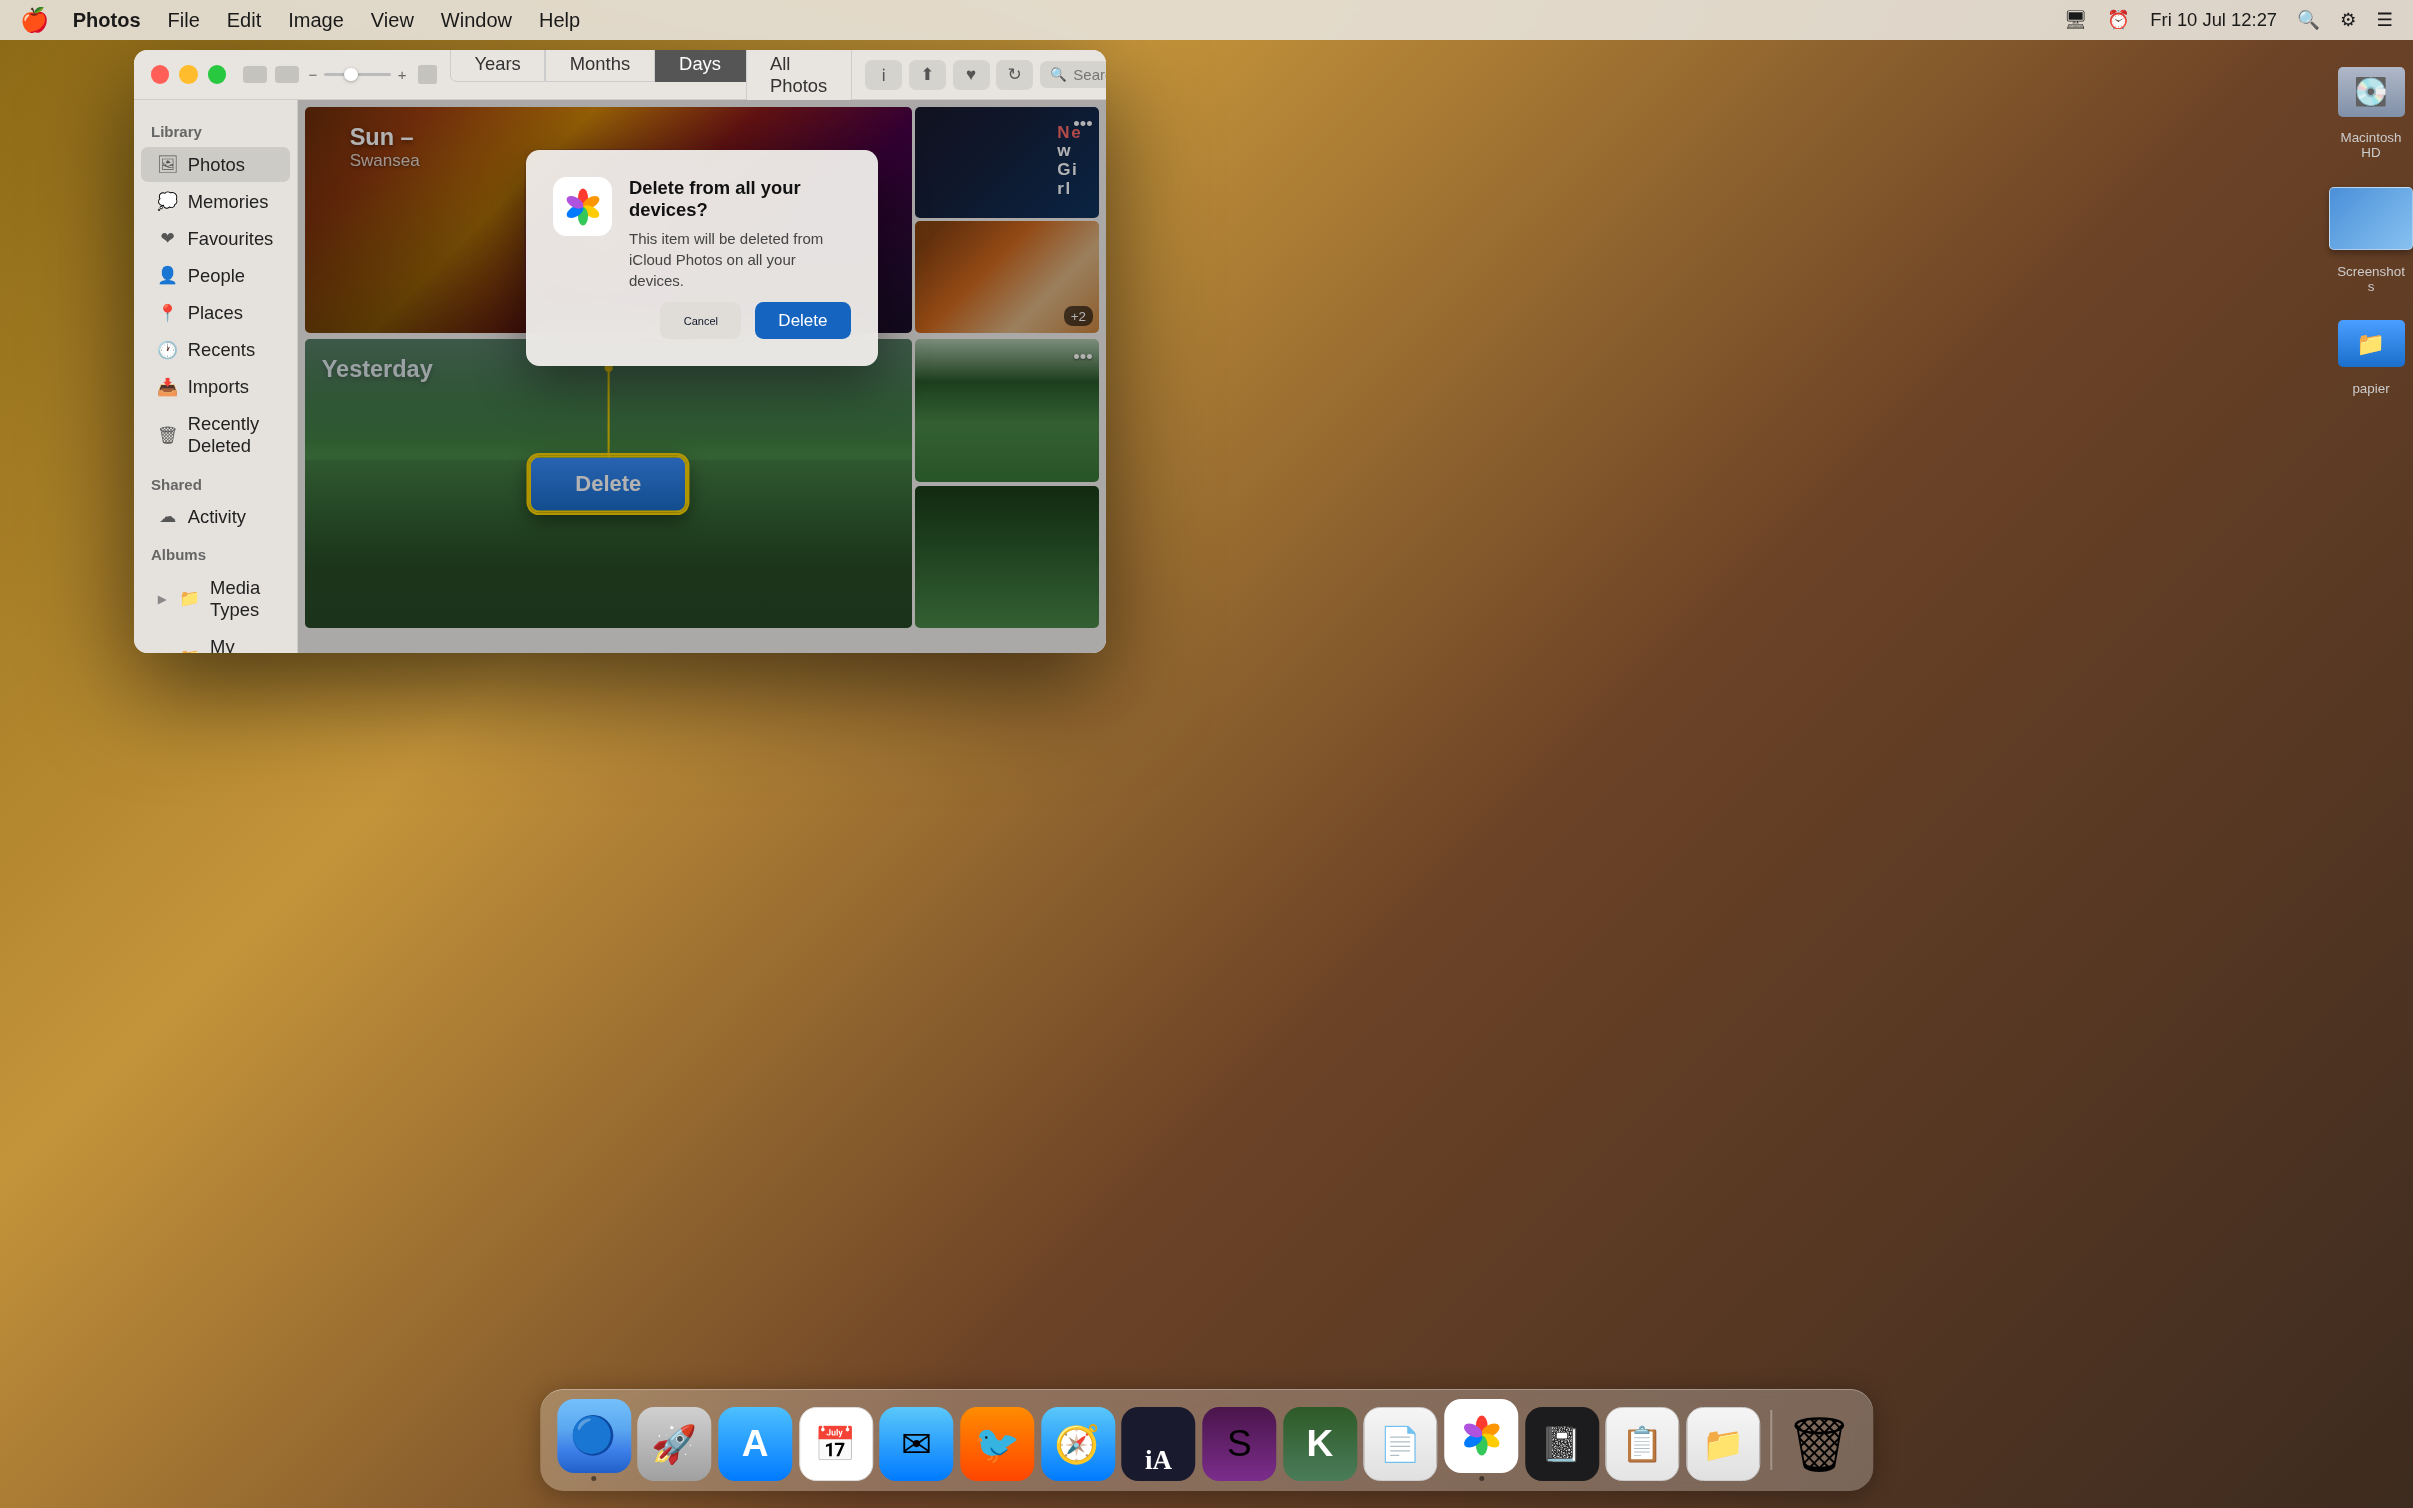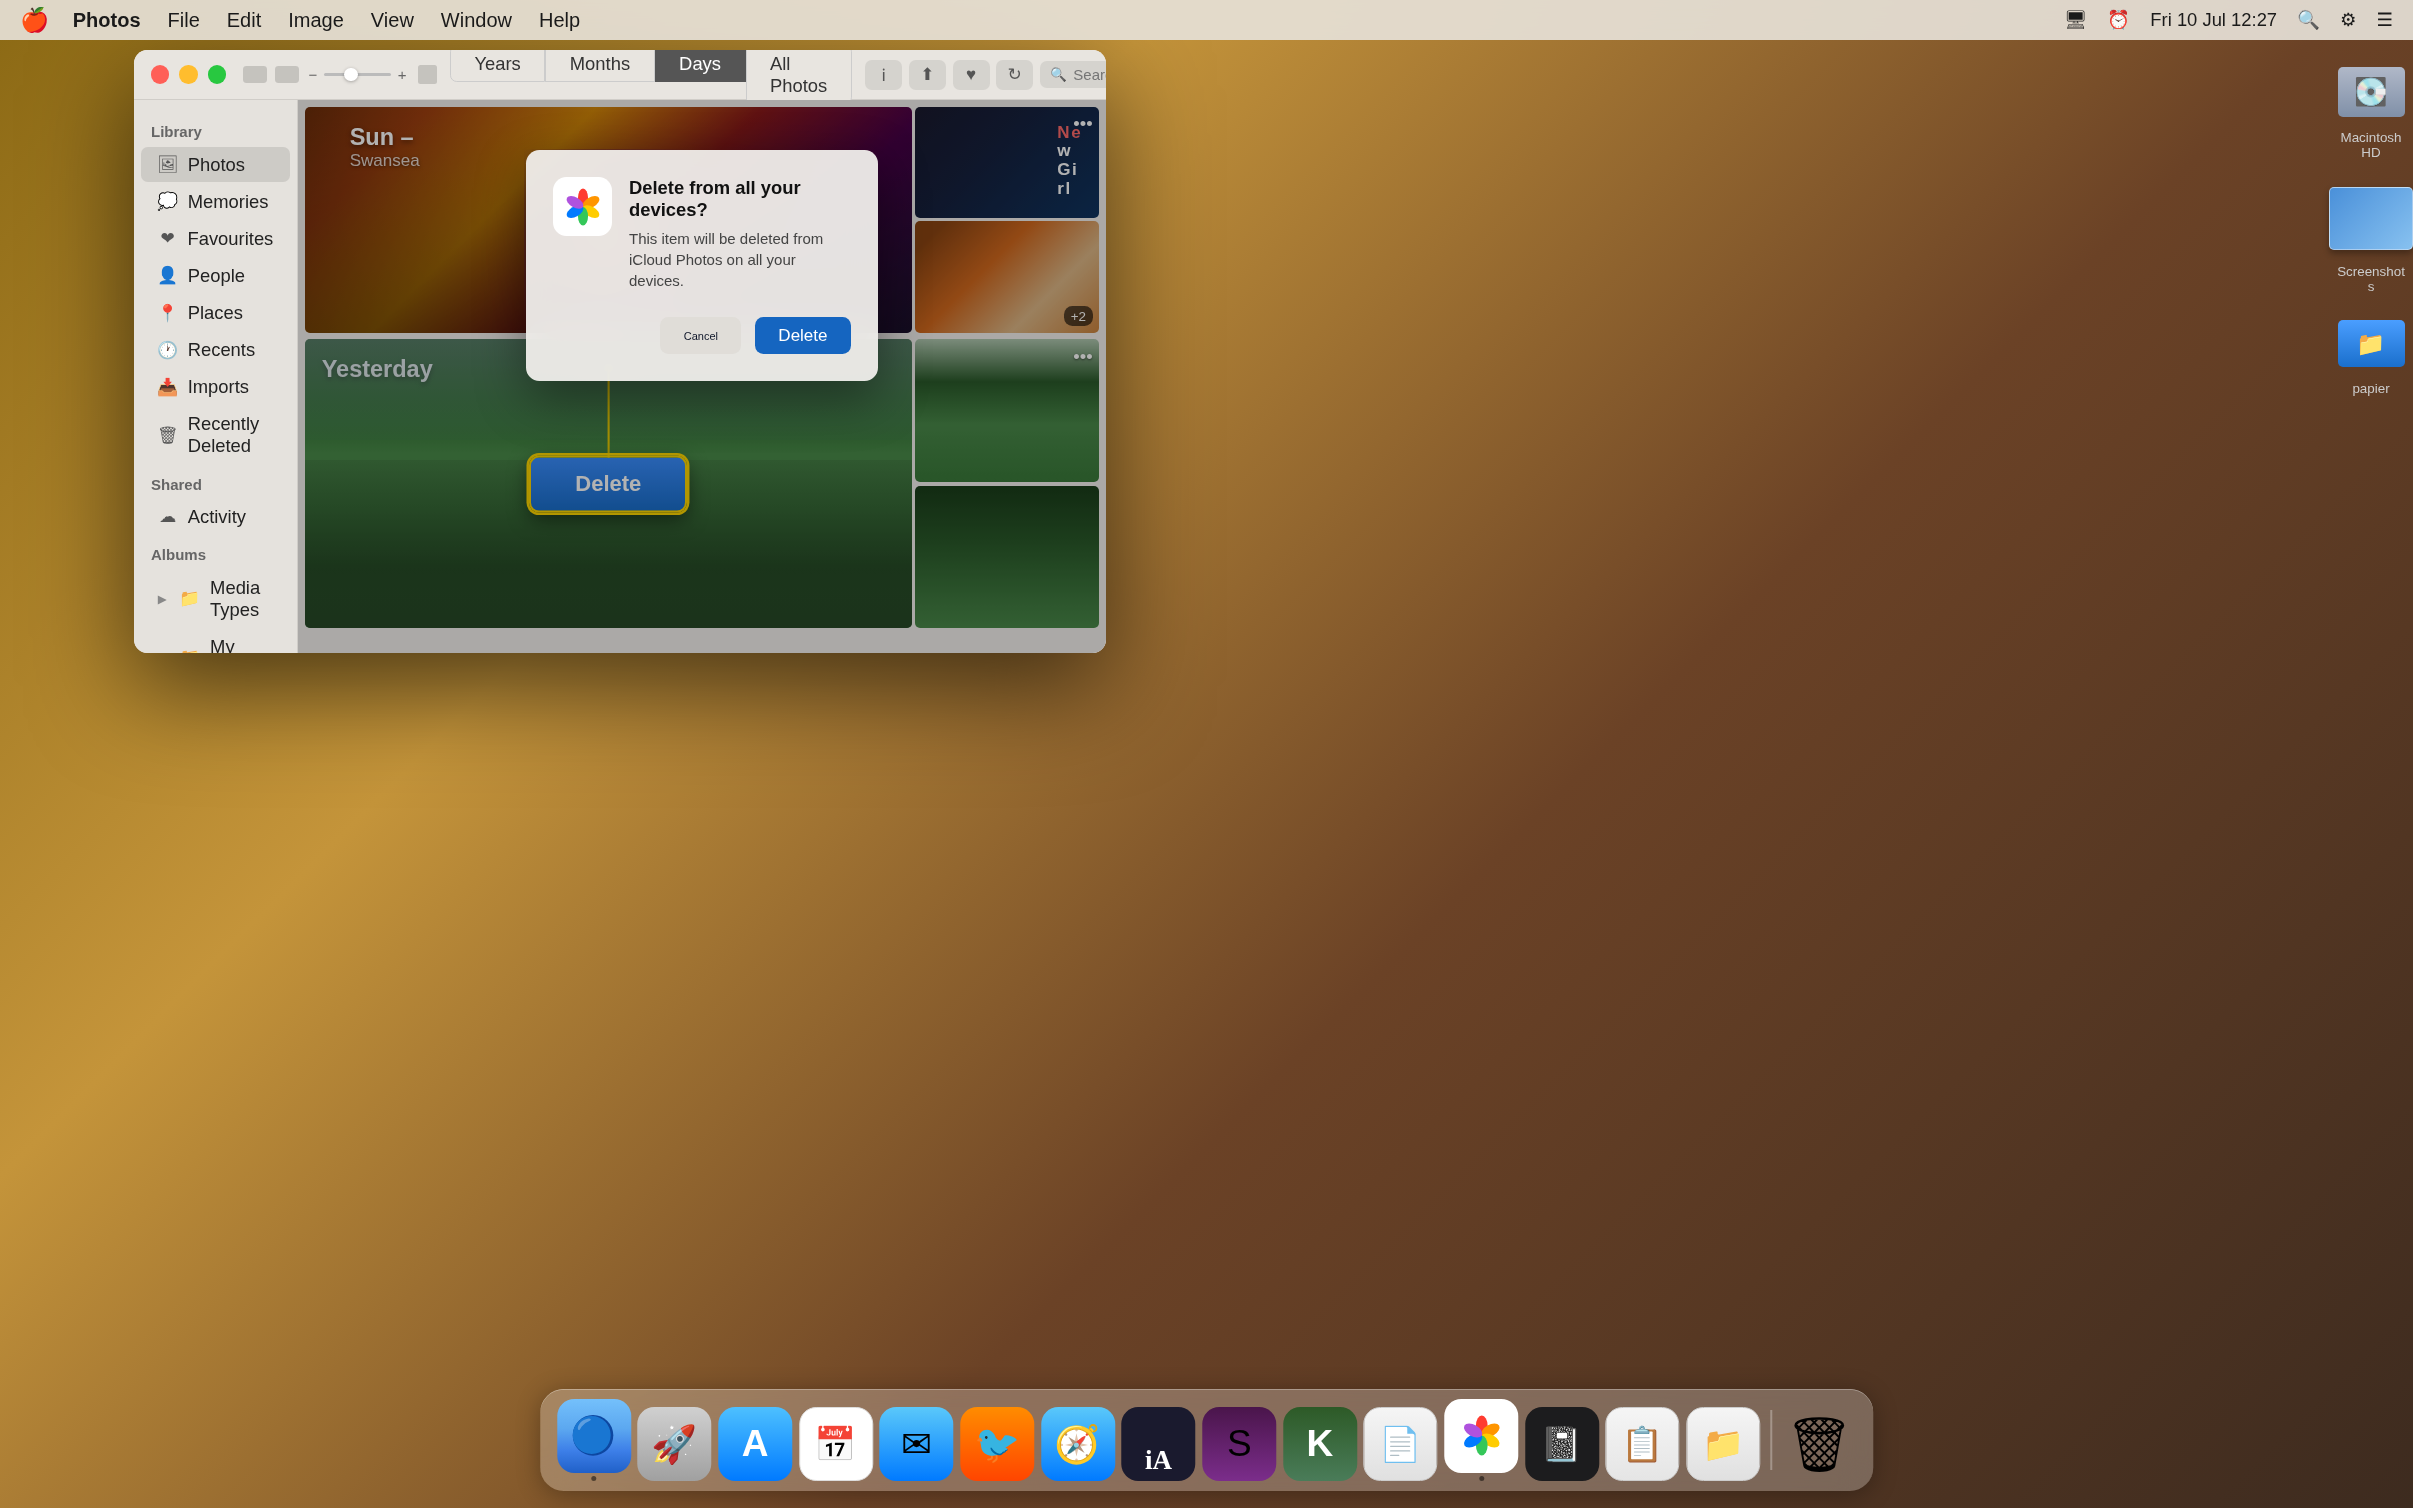--- a/index.html
+++ b/index.html
@@ -283,21 +283,21 @@
     .dialog-box {
       background: rgba(240, 238, 235, 0.95);
       backdrop-filter: blur(17px);
       border-radius: 13.4px;
       padding: 27px;
       width: 352px;
       box-shadow: 0 17px 50px rgba(0,0,0,0.4);
       display: flex;
       flex-direction: column;
       align-items: center;
-      gap: 20px;
+      gap: 5px;
     }
 
     
     .dock {
       position: absolute;
       bottom: 17px;
       left: 50%;
       transform: translateX(-50%);
       display: flex;
       align-items: flex-end;

